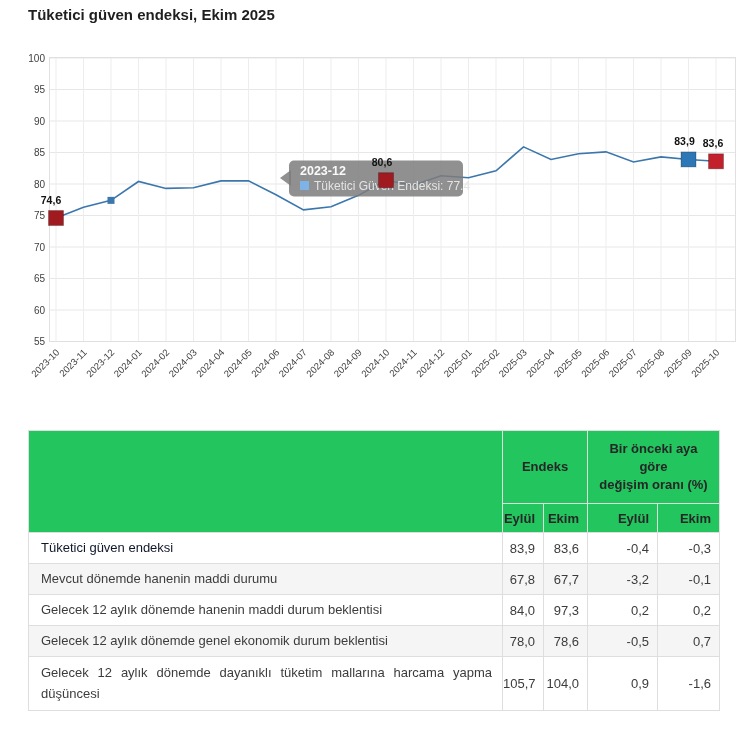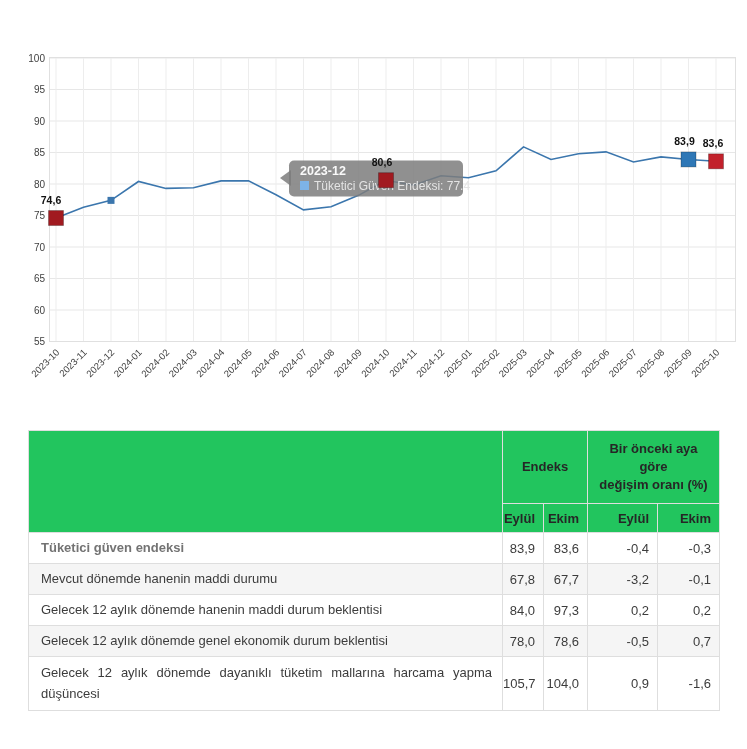--- a/index.html
+++ b/index.html
@@ -21,27 +21,28 @@
   .data-table tr.hrow1{height:73px;}
   .data-table tr.hrow2{height:29px;}
   .h-group{font-weight:700;text-align:center;font-size:13px;line-height:1.4;}
   .h-wrap{white-space:pre-line;}
   .h-sub{font-weight:700;text-align:right;padding:0 8px 0 0;font-size:13px;margin-left:14px;}
   .data-table tbody tr{height:31px;}
   .data-table tbody tr.r-tall{height:54px;margin-left:10px;}
   .data-table tbody tr:nth-child(even){background:#f5f5f5;}
   .c-lab{text-align:justify;padding:4px 10px 4px 12px;line-height:1.55;}
   .c-num{text-align:right;padding:0 8px 0 0;}
-  tr.r-bold .c-lab{font-weight:700;color:#737373;}
+  tr.r-bold .c-lab{font-weight:400;color:#0f172a;}
 </style>
 </head>
 <body>
 
 <main class="page">
 
+  <h1 class="chart-title">Tüketici güven endeksi, Ekim 2025</h1>
   <svg id="chart-svg" viewBox="0 0 747 402" xmlns="http://www.w3.org/2000/svg">
       <g>
         <line x1="49.5" x2="735.5" y1="341.5" y2="341.5" stroke="#e7e7e7" stroke-width="1"></line>
         <line x1="49.5" x2="735.5" y1="310" y2="310" stroke="#e7e7e7" stroke-width="1"></line>
         <line x1="49.5" x2="735.5" y1="278.5" y2="278.5" stroke="#e7e7e7" stroke-width="1"></line>
         <line x1="49.5" x2="735.5" y1="247" y2="247" stroke="#e7e7e7" stroke-width="1"></line>
         <line x1="49.5" x2="735.5" y1="215.5" y2="215.5" stroke="#e7e7e7" stroke-width="1"></line>
         <line x1="49.5" x2="735.5" y1="184" y2="184" stroke="#e7e7e7" stroke-width="1"></line>
         <line x1="49.5" x2="735.5" y1="152.5" y2="152.5" stroke="#e7e7e7" stroke-width="1"></line>
         <line x1="49.5" x2="735.5" y1="121" y2="121" stroke="#e7e7e7" stroke-width="1"></line>

